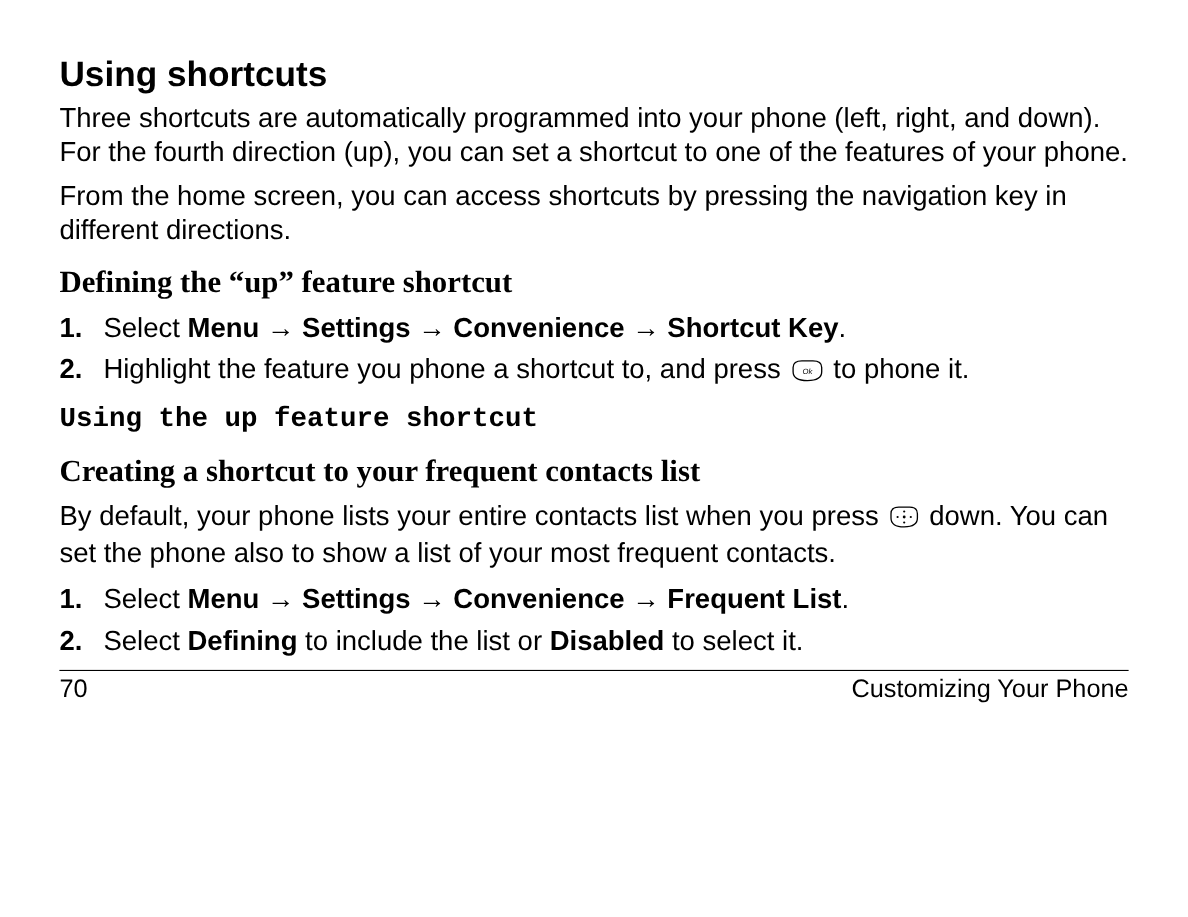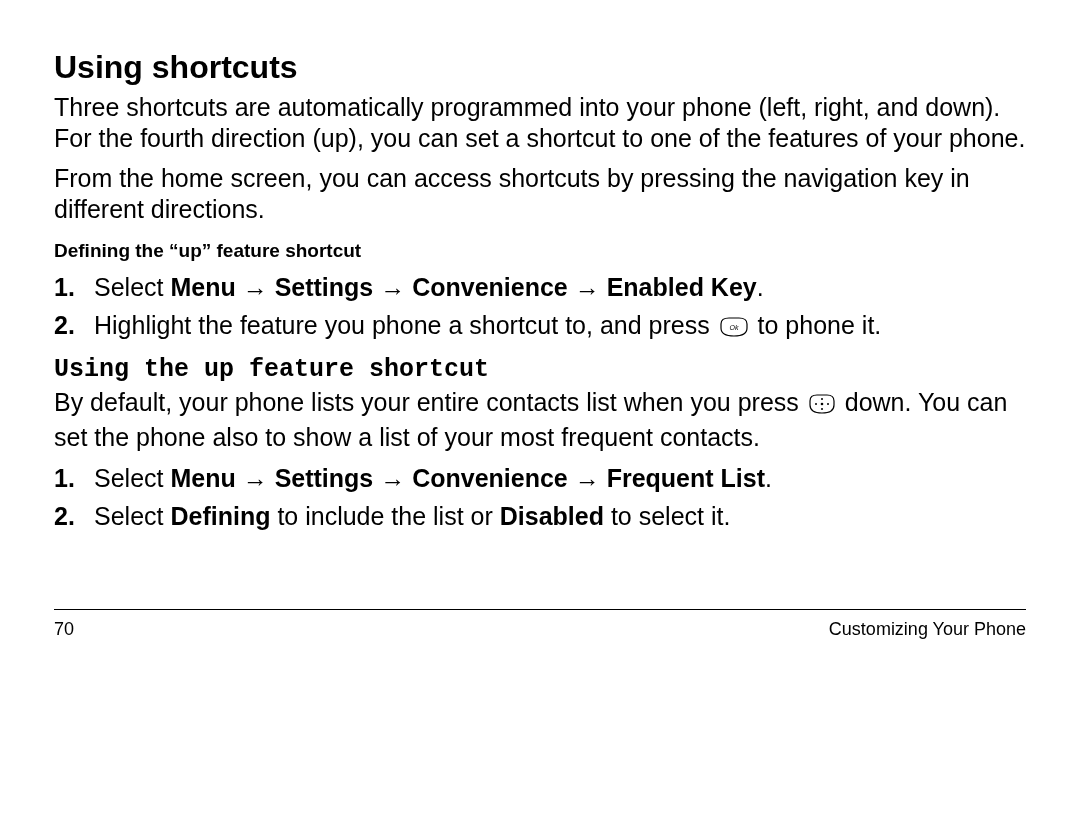--- a/index.html
+++ b/index.html
@@ -23,24 +23,25 @@
     font-weight: bold;
     margin: 0 0 6px 0;
     line-height: 1.2;
   }
   p.body {
     font-size: 25px;
     line-height: 1.22;
     margin: 0 0 10px 0;
   }
   h2.subhead {
-    font-size: 19px;
+    font-size: 28px;
     font-weight: bold;
     margin: 16px 0 8px 0;
     line-height: 1.2;
+    font-family: Liberation Serif, serif;
   }
   h3.subsubhead {
     font-size: 25px;
     font-weight: bold;
     margin: 10px 0 2px 0;
     line-height: 1.2;
     font-family: Liberation Mono, monospace;
   }
   ol.numbered {
     list-style: none;
@@ -92,21 +93,21 @@
     position: absolute;
     left: 54px;
     right: 54px;
     bottom: 52px;
   }
   .footer {
     position: absolute;
     left: 54px;
     right: 54px;
     bottom: 22px;
-    font-size: 18px;
+    font-size: 23px;
     display: flex;
     justify-content: space-between;
     gap: 32px;
   }
 </style>
 </head>
 <body>
 
 <div class="page">
 
@@ -114,38 +115,39 @@
 
   <p class="body">Three shortcuts are automatically programmed into your phone (left, right, and down). For the fourth direction (up), you can set a shortcut to one of the features of your phone.</p>
 
   <p class="body">From the home screen, you can access shortcuts by pressing the navigation key in different directions.</p>
 
   <h2 class="subhead">Defining the “up” feature shortcut</h2>
 
   <ol class="numbered">
     <li>
       <span class="num">1.</span>
-      <span>Select </span><span class="bold"><span>Menu</span> <span class="arrow">→</span> <span>Settings</span> <span class="arrow">→</span> <span>Convenience</span> <span class="arrow">→</span> <span>Enabled Key</span></span><span>.</span>
+      <span>Select </span><span class="bold"><span>Menu</span> <span class="arrow">→</span> <span>Settings</span> <span class="arrow">→</span> <span>Convenience</span> <span class="arrow">→</span> <span>Shortcut Key</span></span><span>.</span>
     </li>
     <li>
       <span class="num">2.</span>
       <span>Highlight the feature you phone a shortcut to, and press </span>
       <span class="icon">
         <svg width="30" height="22" viewBox="0 0 30 22">
           <path d="M2 8 Q2 2 10 2 L20 2 Q28 2 28 8 L28 12 Q28 20 15 20 Q2 20 2 12 Z" fill="none" stroke="#000" stroke-width="1.2"></path>
           <text x="15" y="14" font-size="7" text-anchor="middle" font-style="italic" fill="#000">Ok</text>
         </svg>
       </span>
       <span> to phone it.</span>
     </li>
   </ol>
 
   <h3 class="subsubhead">Using the up feature shortcut</h3>
 
 
+  <h2 class="subhead">Creating a shortcut to your frequent contacts list</h2>
 
   <p class="body">
     <span>By default, your phone lists your entire contacts list when you press </span>
     <span class="icon">
       <svg width="28" height="22" viewBox="0 0 28 22">
         <path d="M2 8 Q2 2 9 2 L19 2 Q26 2 26 8 L26 12 Q26 20 14 20 Q2 20 2 12 Z" fill="none" stroke="#000" stroke-width="1.2"></path>
         <circle cx="14" cy="11" r="1.3" fill="#000"></circle>
         <circle cx="14" cy="6" r="1" fill="#000"></circle>
         <circle cx="14" cy="16" r="1" fill="#000"></circle>
         <circle cx="8" cy="11" r="1" fill="#000"></circle>

